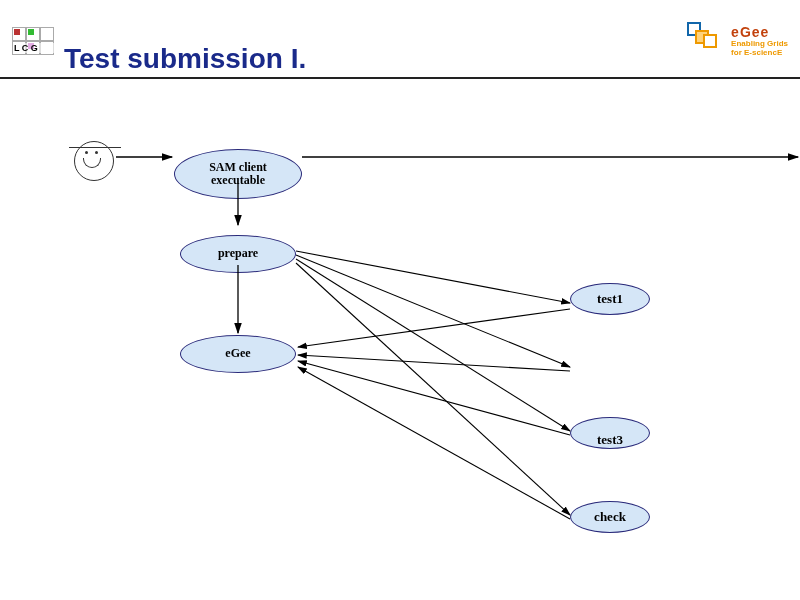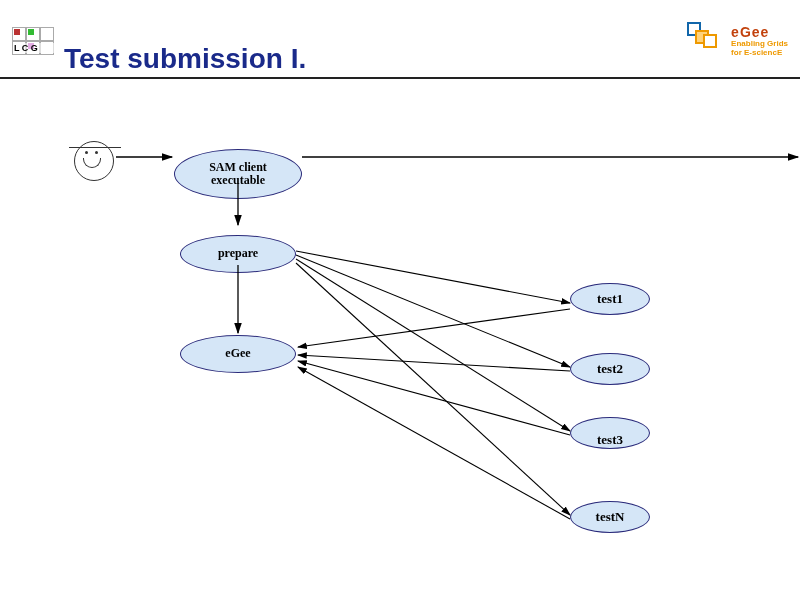--- a/index.html
+++ b/index.html
@@ -82,28 +82,25 @@
     <div class="lbl">prepare</div>
   </div>
 
   <div class="node ellipse" style="top:256px; left:180px; width:116px; height:38px;">
     <div class="lbl">eGee</div>
   </div>
 
   <div class="node ellipse test" style="top:204px; left:570px; width:80px; height:32px;">
     <div class="lbl">test1</div>
   </div>
-  <div class="node ellipse test" style="top:274px; left:570px; width:80px; height:32px;">
-    <div class="lbl">test2</div>
-  </div>
   <div class="node ellipse test" style="top:338px; left:570px; width:80px; height:32px;align-items:flex-end;">
     <div class="lbl">test3</div>
   </div>
   <div class="node ellipse test" style="top:422px; left:570px; width:80px; height:32px;">
-    <div class="lbl">testN</div>
+    <div class="lbl">check</div>
   </div>
 
   <svg class="arrows">
     <defs>
       <marker id="ah" markerWidth="10" markerHeight="10" refX="8" refY="3" orient="auto">
         <path d="M0,0 L9,3 L0,6 Z" fill="#000"></path>
       </marker>
     </defs>
 
     <line x1="116" y1="78" x2="172" y2="78" stroke="#000" stroke-width="1.3" marker-end="url(#ah)"></line>

